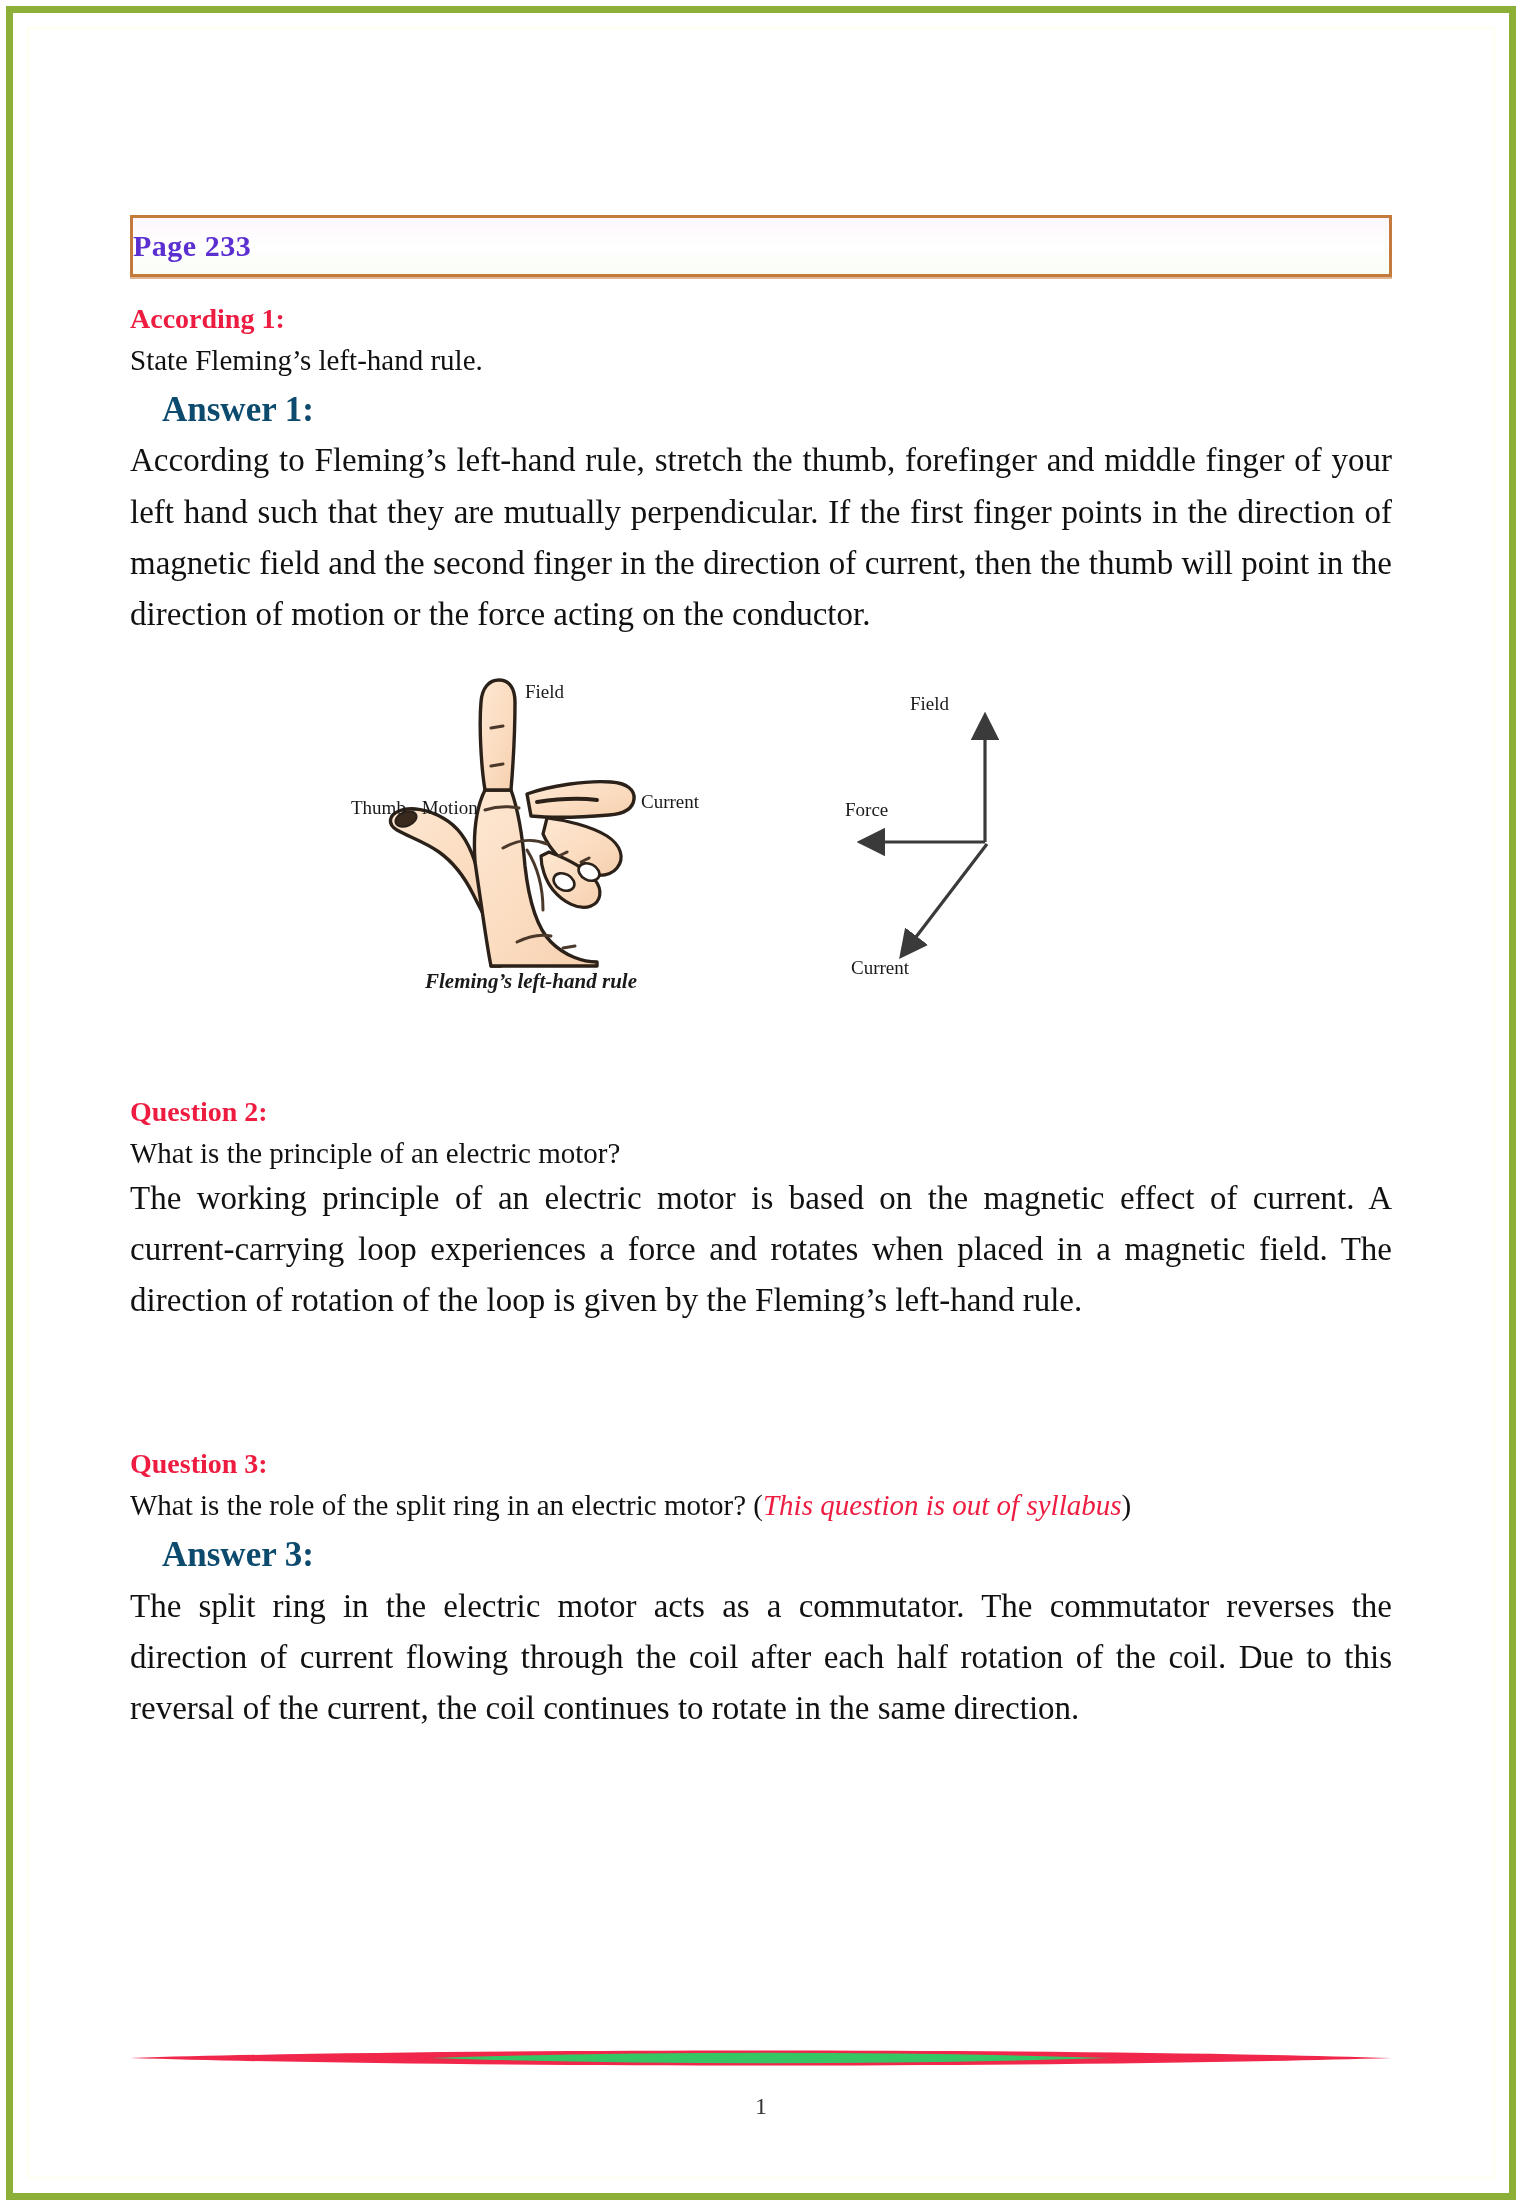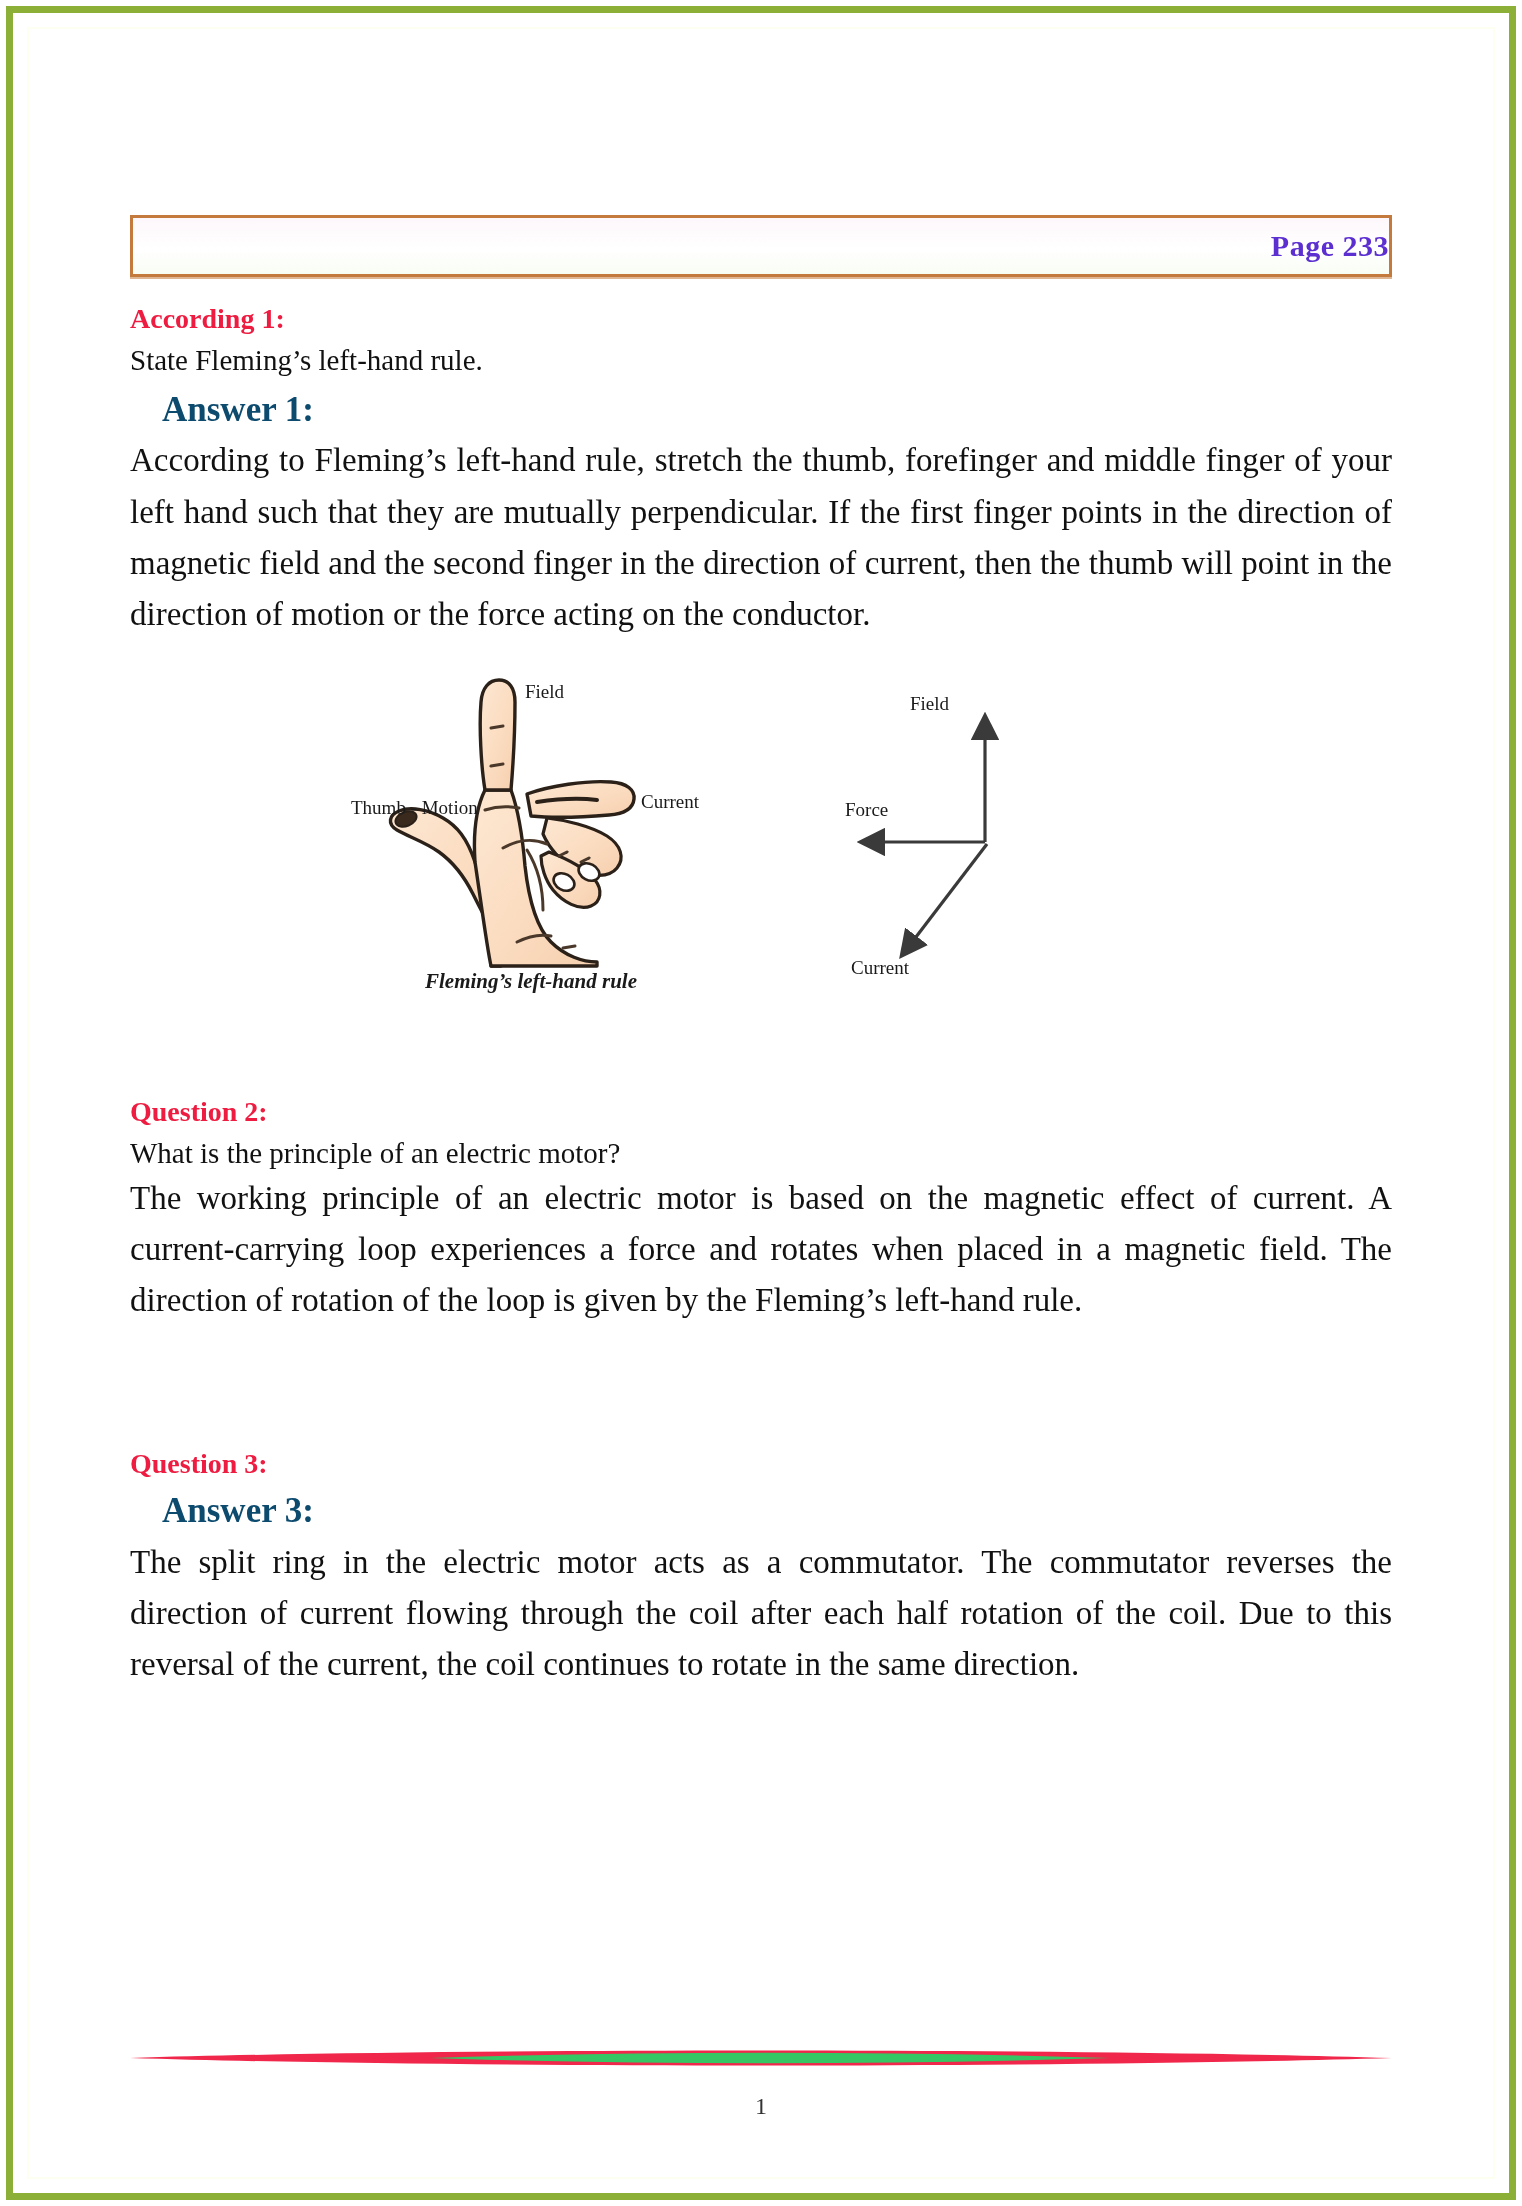--- a/index.html
+++ b/index.html
@@ -50,21 +50,21 @@
     width: 1262px;
   }
 
   
   .page-header-box {
     border: 3px solid #C47A3C;
     box-sizing: border-box;
     height: 62px;
     display: flex;
     align-items: center;
-    justify-content: flex-end;
+    justify-content: flex-start;
     background: linear-gradient(180deg, #fdf7fb 0%, #ffffff 55%, #f8fdf4 100%);
     box-shadow: 0 2px 0 0 rgba(196,122,60,0.55);
   }
   .page-header-title {
     font-family: "Liberation Serif", "DejaVu Serif", serif;
     font-weight: bold;
     font-size: 30px;
     color: #5B2FD0;
     letter-spacing: 0.5px;
   }
@@ -232,20 +232,21 @@
     <div class="spacer-lg"></div>
 
     <div class="q-heading">Question 2:</div>
     <p class="q-text">What is the principle of an electric motor?</p>
 
     <p class="a-text">The working principle of an electric motor is based on the magnetic effect of current. A current-carrying loop experiences a force and rotates when placed in a magnetic field. The direction of rotation of the loop is given by the Fleming’s left-hand rule.</p>
 
     <div class="spacer-xl"></div>
 
     <div class="q-heading">Question 3:</div>
+    <p class="q-text"><span>What is the role of the split ring in an electric motor? (</span><span class="q-note">This question is out of syllabus</span><span>)</span></p>
 
     <div class="a-heading">Answer 3:</div>
     <p class="a-text">The split ring in the electric motor acts as a commutator. The commutator reverses the direction of current flowing through the coil after each half rotation of the coil. Due to this reversal of the current, the coil continues to rotate in the same direction.</p>
 
   </div>
 
   <div class="footer">
     <svg class="footer-divider" viewBox="0 0 1262 26" preserveAspectRatio="none">
       <path d="M0,13 C320,3 940,3 1262,13 C940,23 320,23 0,13 Z" fill="#F0264A"></path>
       <path d="M300,13 C520,6 760,6 980,13 C760,20 520,20 300,13 Z" fill="#35C763"></path>

